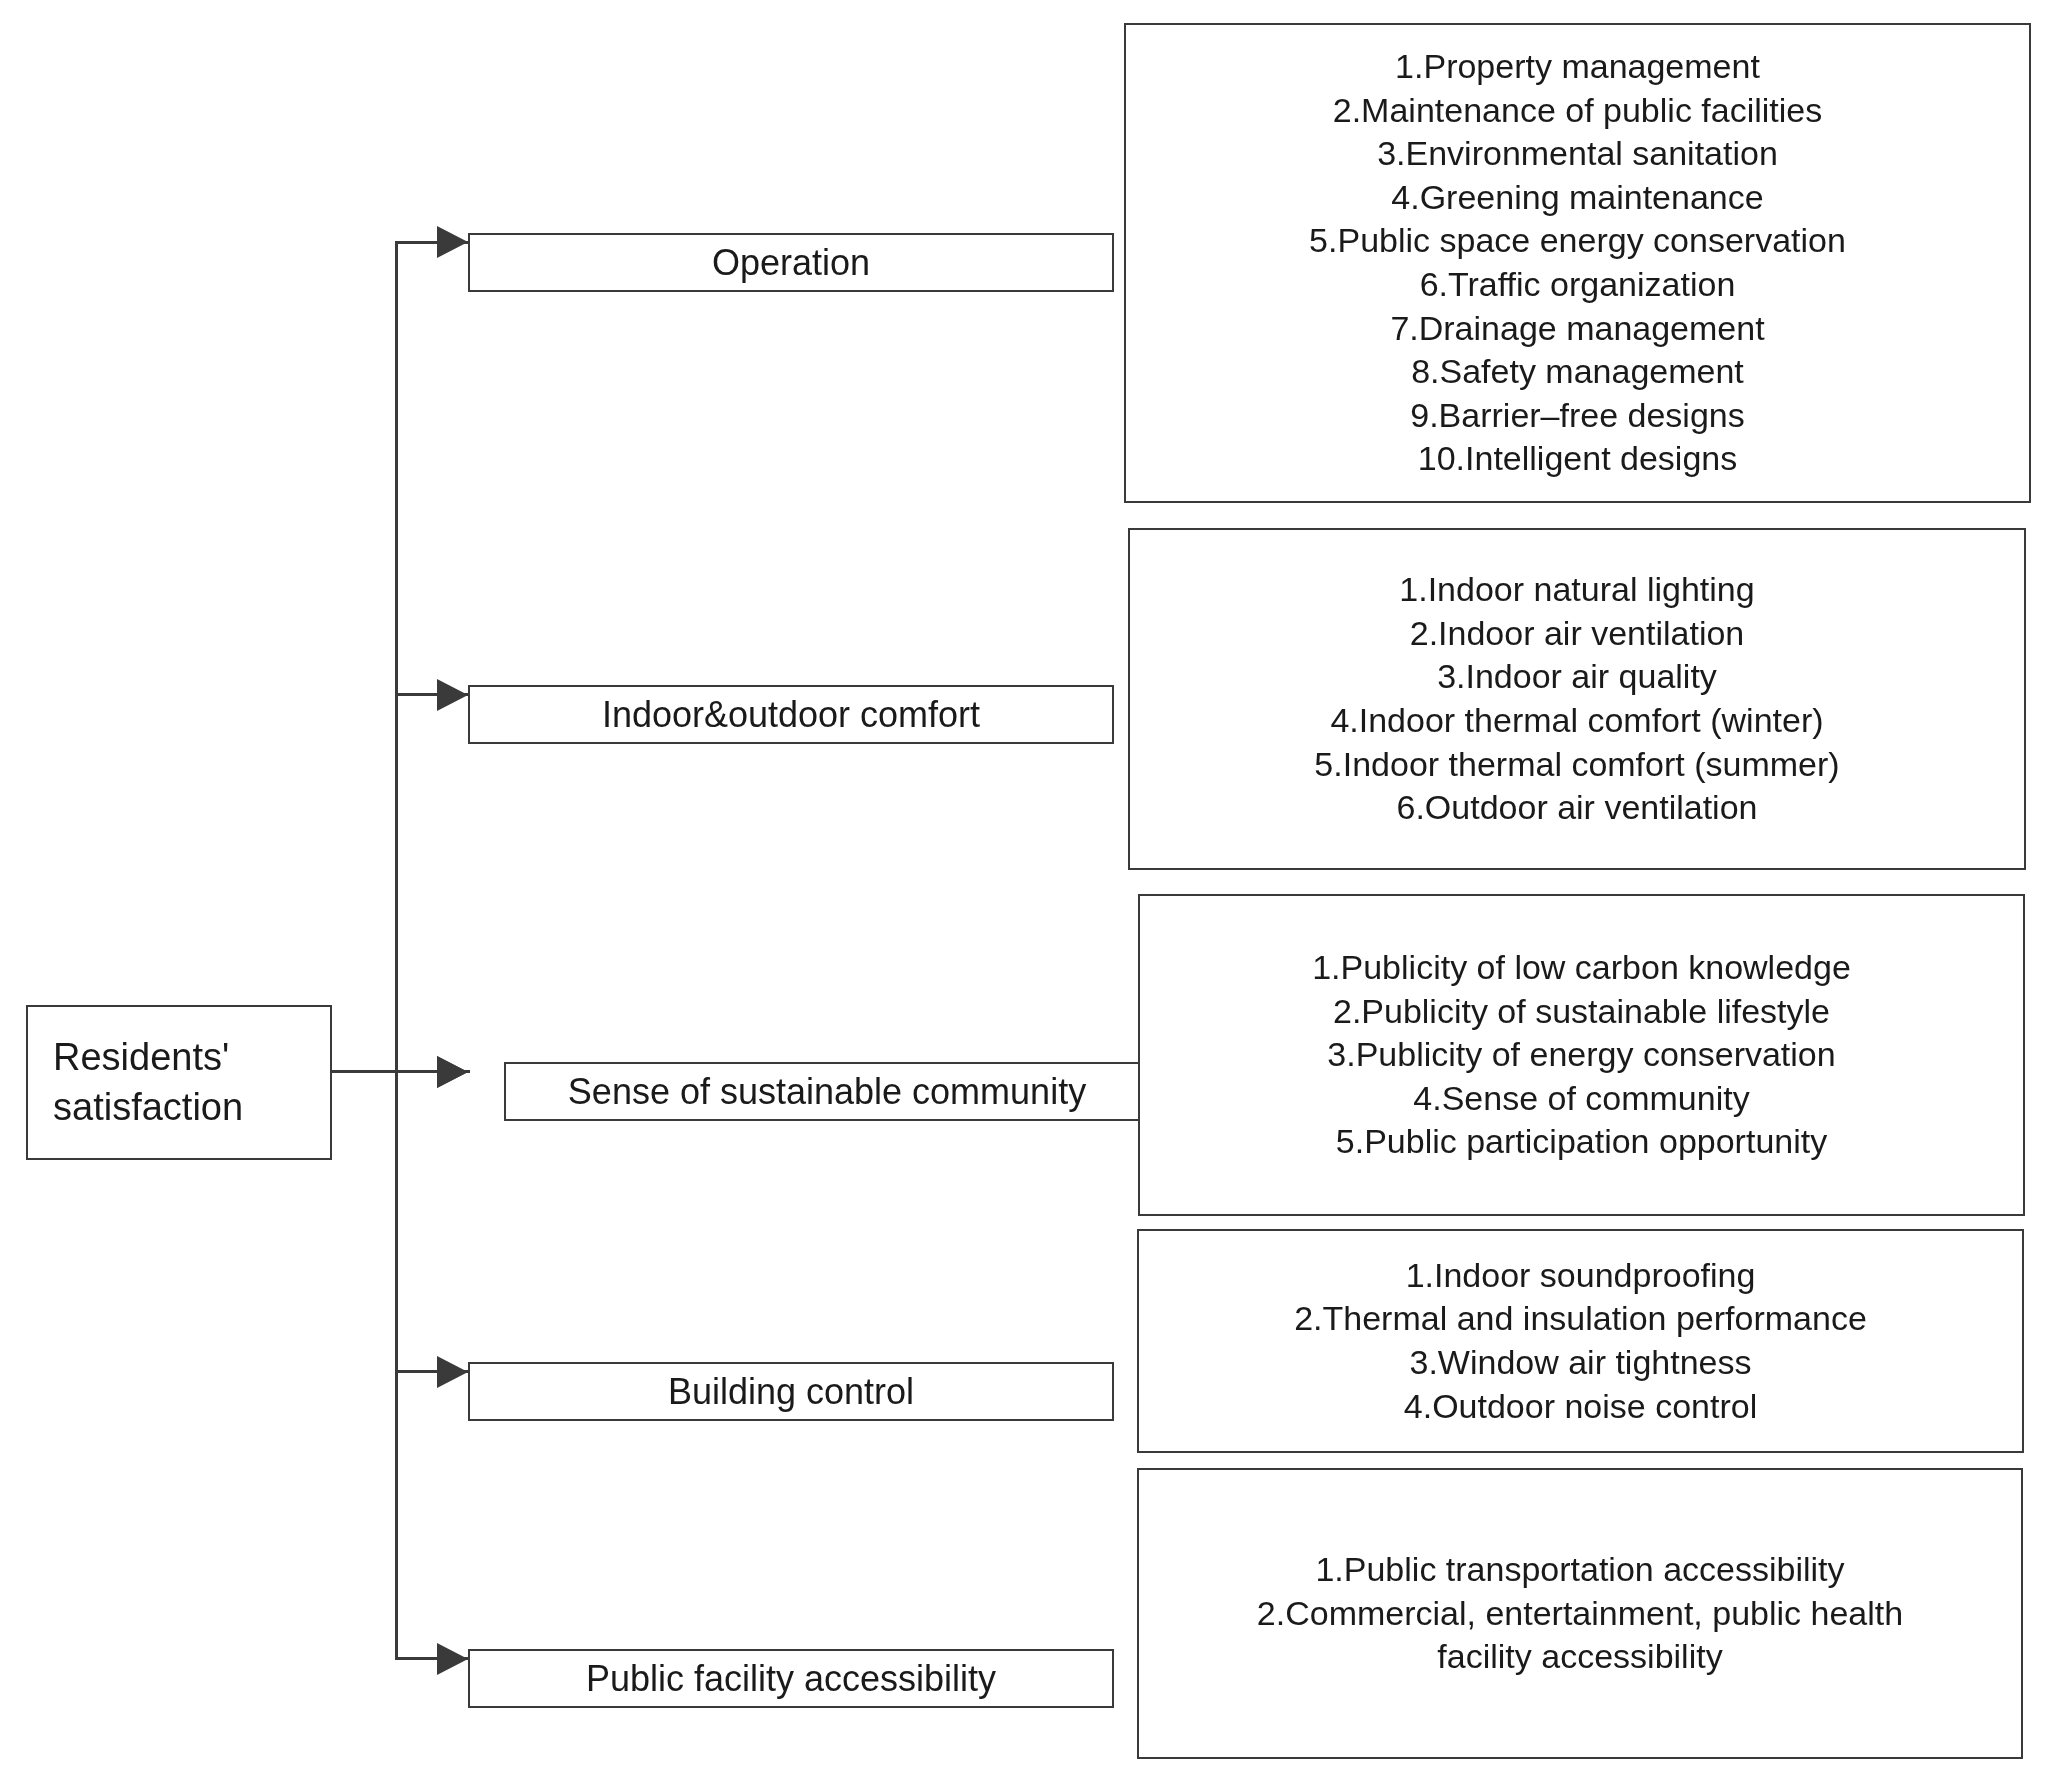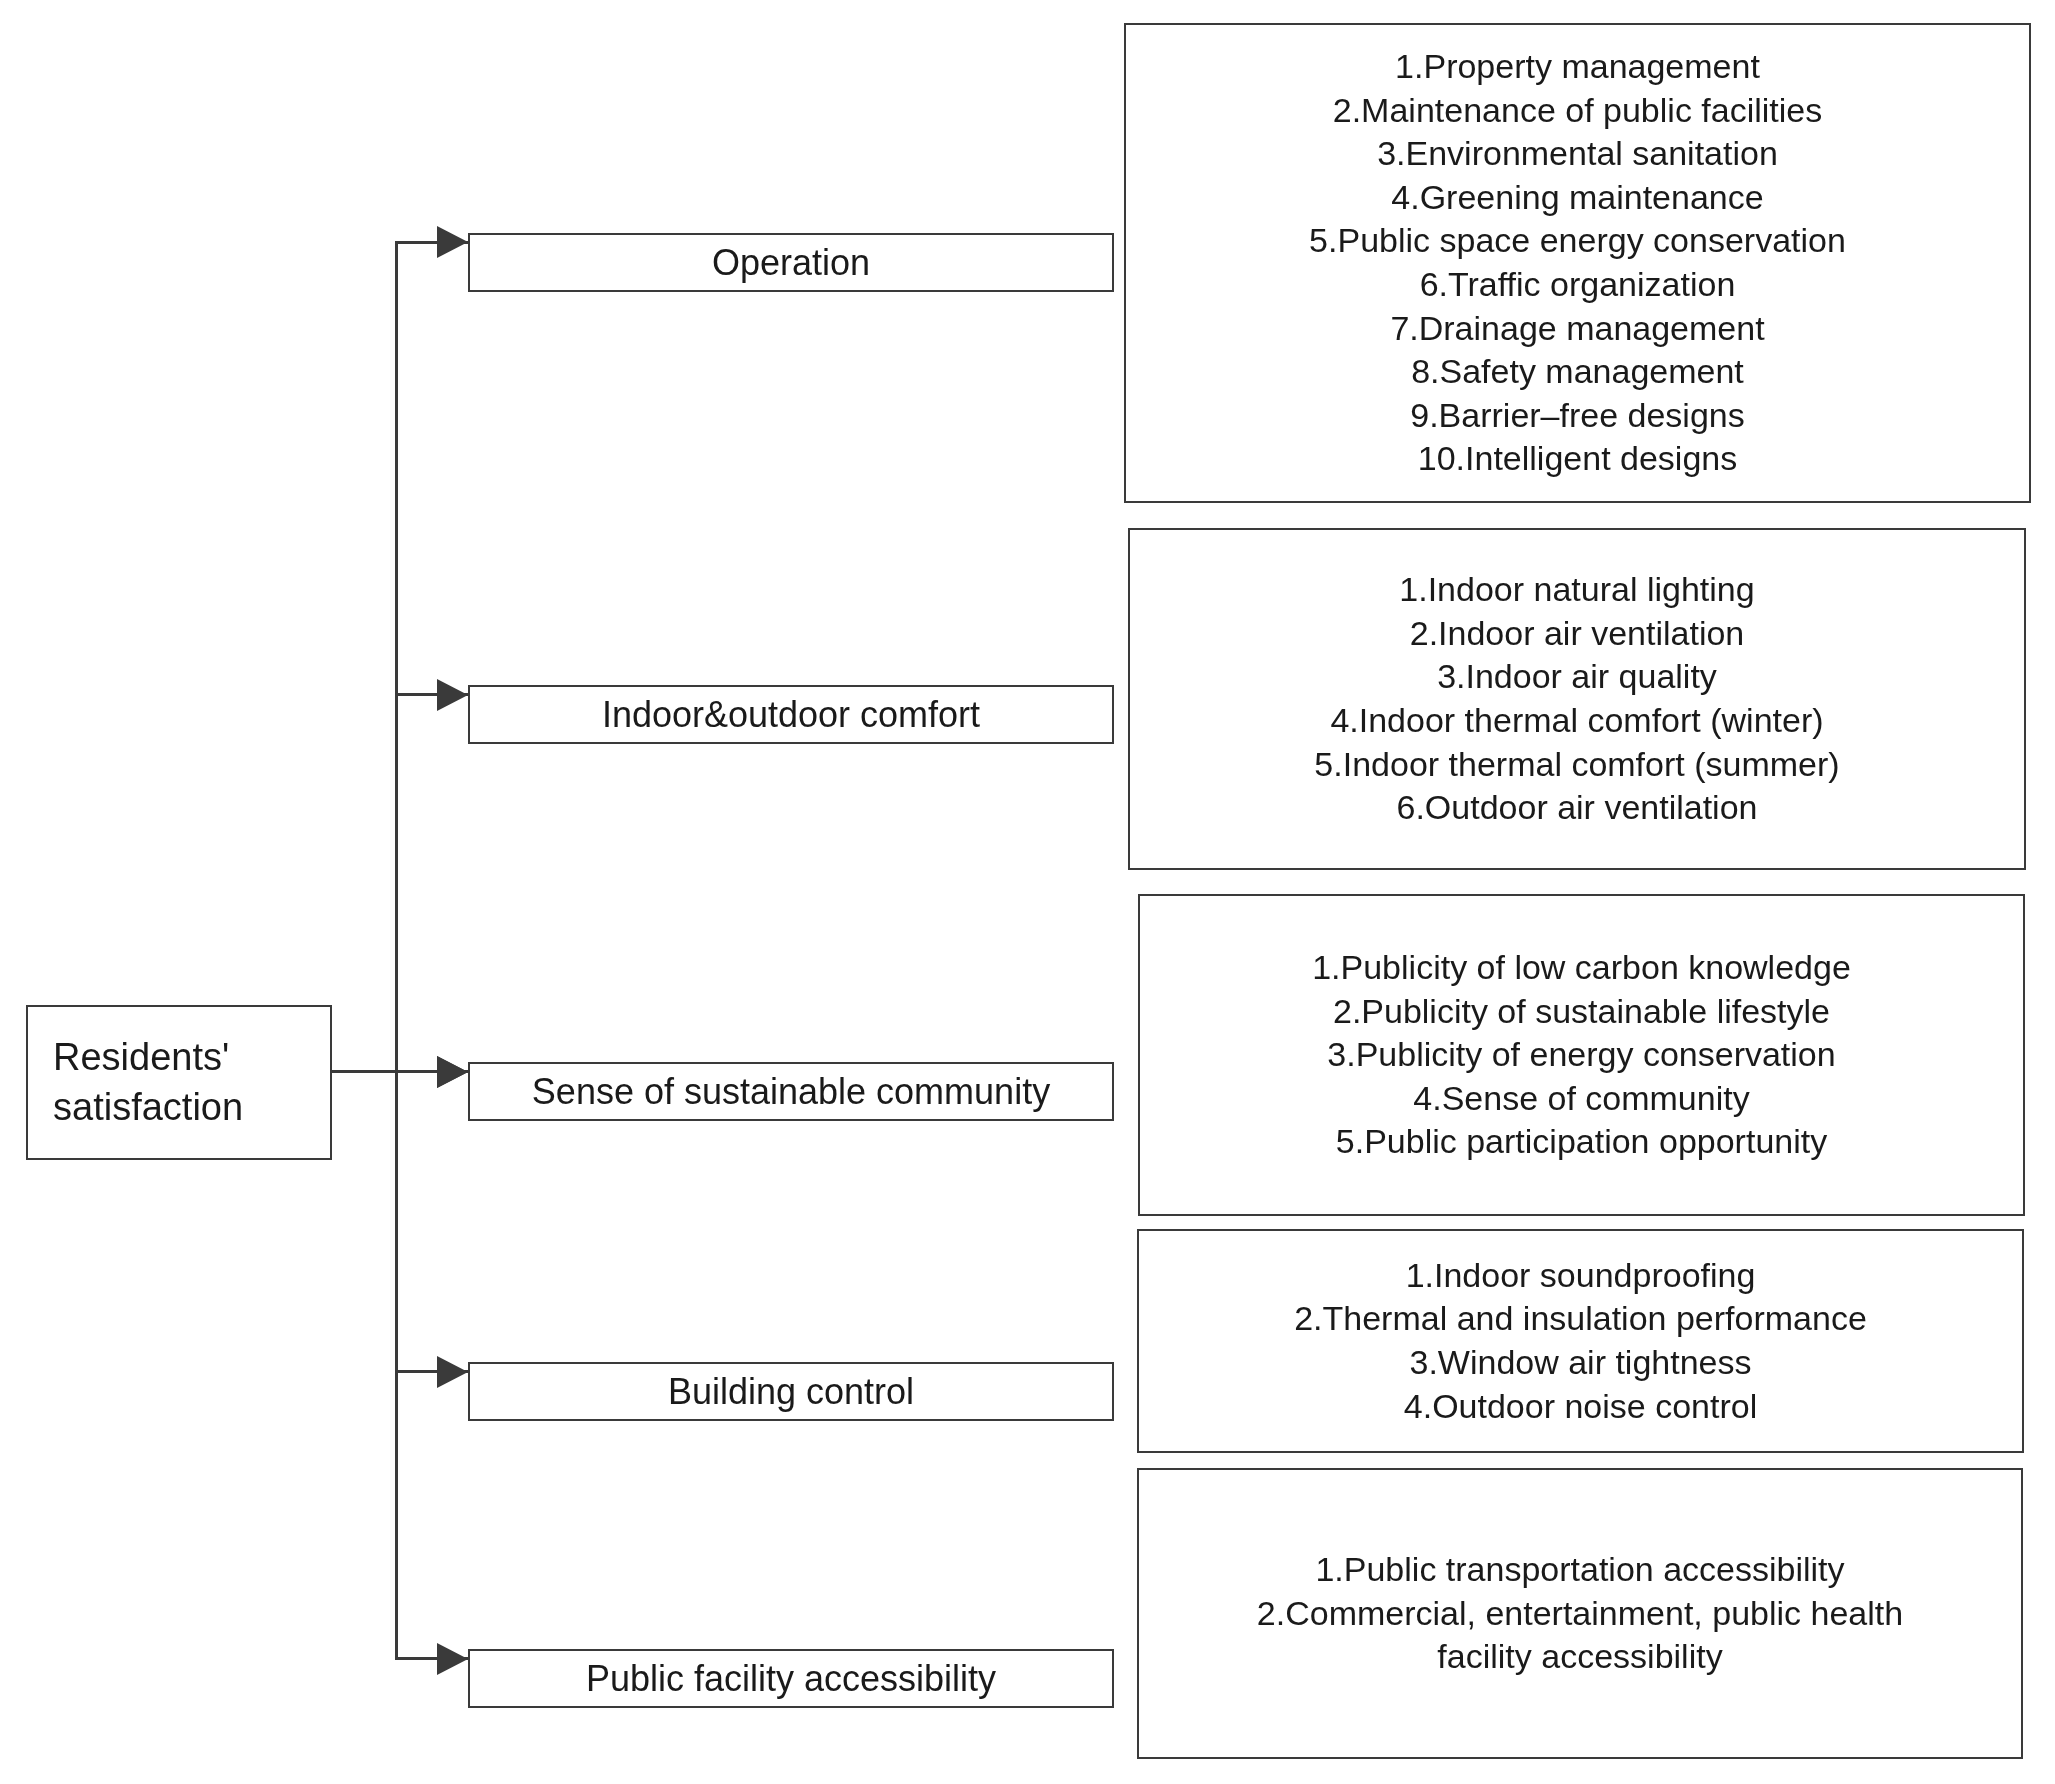--- a/index.html
+++ b/index.html
@@ -126,21 +126,21 @@
   </div>
 
   <div class="box cat-box" style="top:685px;">
     <span class="cat-label">Indoor&amp;outdoor comfort</span>
   </div>
 
   <div class="box cat-box" style="top:233px;">
     <span class="cat-label">Operation</span>
   </div>
 
-  <div class="box cat-box" style="top:1062px;">
+  <div class="box cat-box" style="top:1062px;margin-left:36px;">
     <span class="cat-label">Sense of sustainable community</span>
   </div>
 
   <div class="box cat-box" style="top:1362px;">
     <span class="cat-label">Building control</span>
   </div>
 
   <div class="box cat-box" style="top:1649px;">
     <span class="cat-label">Public facility accessibility</span>
   </div>

